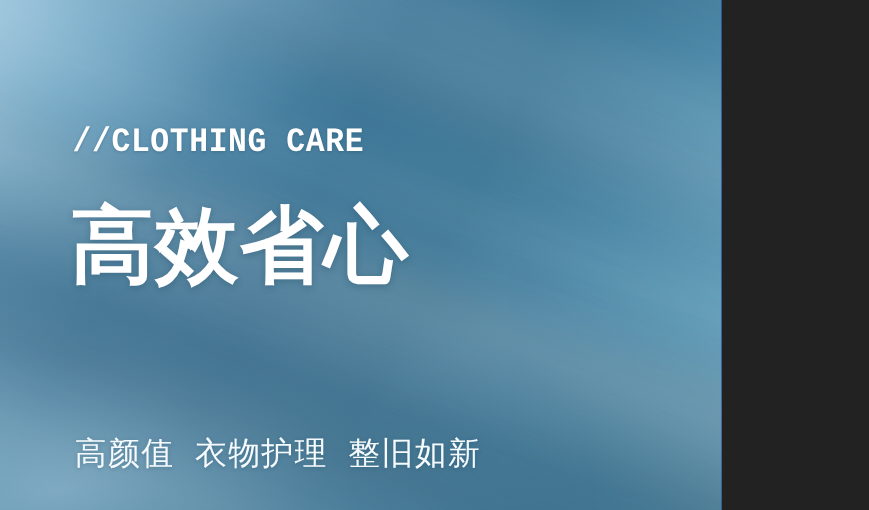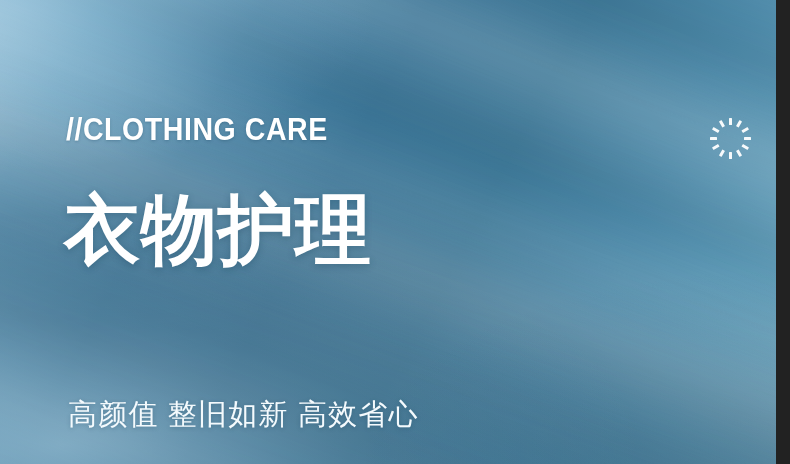--- a/index.html
+++ b/index.html
@@ -3,24 +3,24 @@
 <meta charset="utf-8">
 <style>
   html, body {
     margin: 0;
     padding: 0;
     background: #222;
   }
 
   #banner {
     position: relative;
-    width: 776px;
+    width: 656px;
     height: 464px;
     overflow: hidden;
-    font-family: Liberation Sans, sans-serif;
+    font-family: Liberation Mono, monospace;
     
     background-color: #1d4ed8;
     isolation: isolate;
   }
 
   
   .bg-layer {
     position: absolute;
     inset: -20%;
     pointer-events: none;
@@ -184,24 +184,24 @@
   <div id="bg-sheen-b" class="bg-layer"></div>
   <div id="bg-glow-bl" class="bg-layer"></div>
   <div id="bg-glow-tl" class="bg-layer"></div>
   <div id="bg-glow-br" class="bg-layer"></div>
 
   <div id="content">
 
     <div id="eyebrow">//CLOTHING CARE</div>
 
     <div id="headline">
-      <span class="hl-line">衣物护理</span>
+      <span class="hl-line">高效省心</span>
     </div>
 
-    <div id="subtitle">高颜值 整旧如新 高效省心</div>
+    <div id="subtitle">高颜值 衣物护理 整旧如新</div>
 
     <div id="deco-ring">
         <span class="tick" style="transform: rotate(0deg) translateY(-17px);"></span>
         <span class="tick" style="transform: rotate(30deg) translateY(-17px);"></span>
         <span class="tick" style="transform: rotate(60deg) translateY(-17px);"></span>
         <span class="tick" style="transform: rotate(90deg) translateY(-17px);"></span>
         <span class="tick" style="transform: rotate(120deg) translateY(-17px);"></span>
         <span class="tick" style="transform: rotate(150deg) translateY(-17px);"></span>
         <span class="tick" style="transform: rotate(180deg) translateY(-17px);"></span>
         <span class="tick" style="transform: rotate(210deg) translateY(-17px);"></span>

